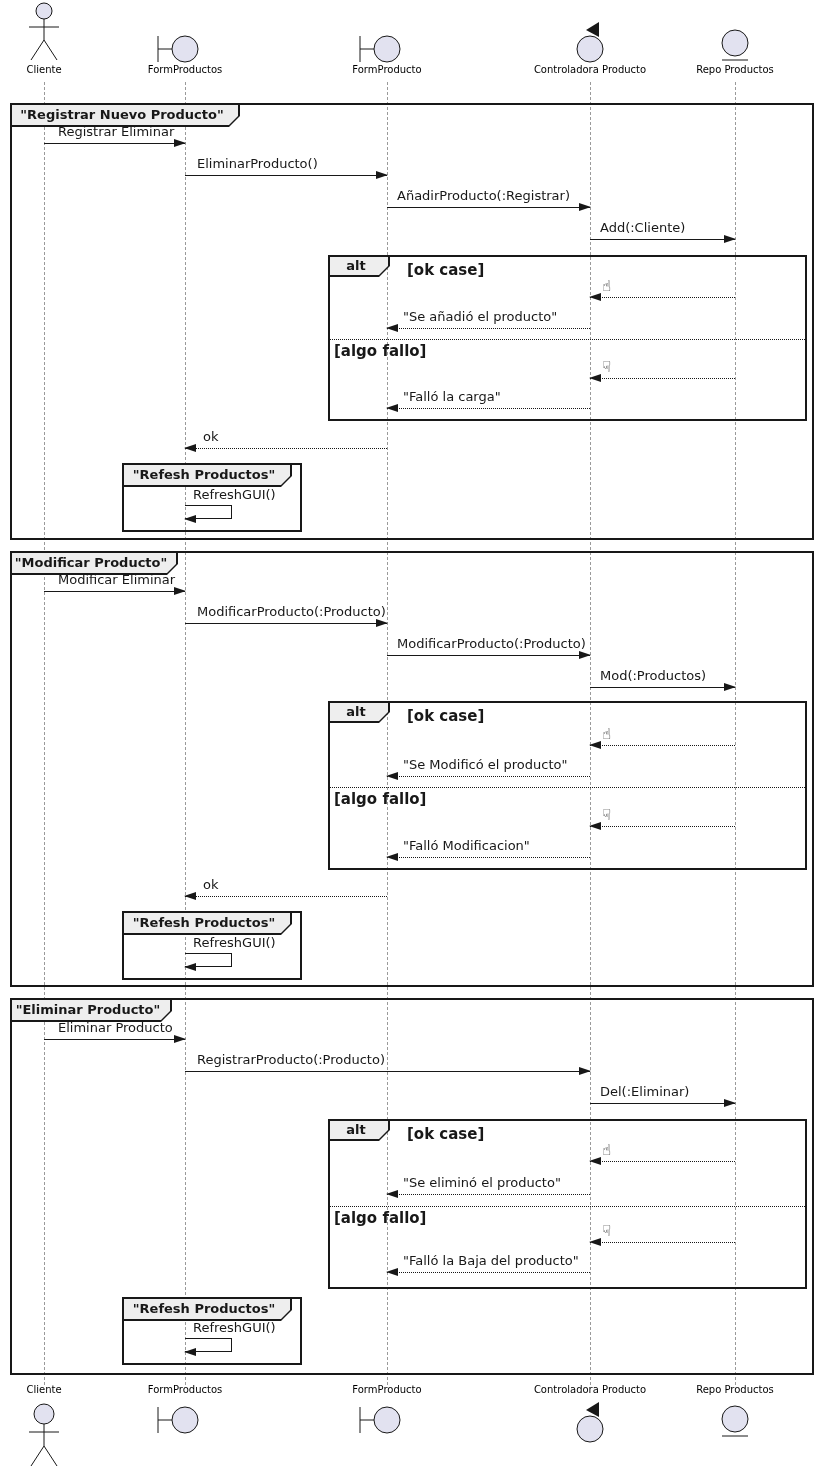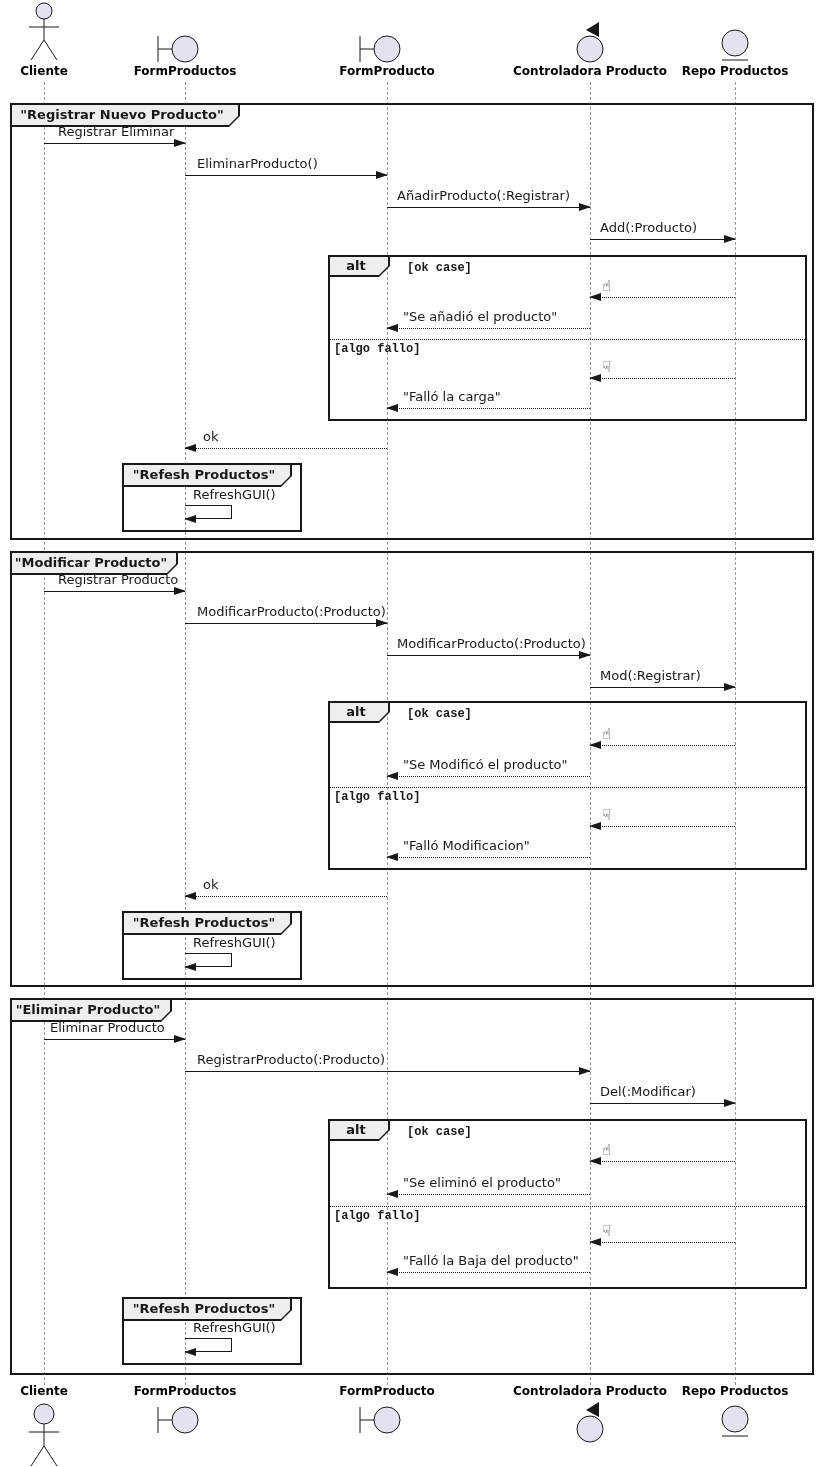--- a/index.html
+++ b/index.html
@@ -4,32 +4,32 @@
 <style>
   html,body{margin:0;padding:0;background:#fff;}
   .diagram{
     position:relative;width:816px;height:1467px;background:#FFFFFF;
     font-family:"DejaVu Sans","Liberation Sans",sans-serif;color:#181818;
     overflow:hidden;
   }
   
   .lifeline{position:absolute;width:0;top:82px;height:1303px;border-left:1px dashed #9a9a9a;}
   
-  .plabel{position:absolute;font-size:12px;white-space:nowrap;transform:translateX(-50%);color:#000;font-weight:bold;}
+  .plabel{position:absolute;font-size:10px;white-space:nowrap;transform:translateX(-50%);color:#000;}
   .picon{position:absolute;}
   
   .frame{position:absolute;border:2px solid #181818;background:transparent;}
   .tab{position:absolute;top:-2px;left:-2px;background:#181818;
        clip-path:polygon(0 0,100% 0,100% calc(100% - 11px),calc(100% - 11px) 100%,0 100%);
        display:flex;align-items:center;justify-content:center;}
   .tab::after{content:"";position:absolute;left:2px;top:2px;right:2px;bottom:2px;background:#EEEEEE;
        clip-path:polygon(0 0,100% 0,100% calc(100% - 9px),calc(100% - 9px) 100%,0 100%);}
   .tab span{position:relative;z-index:1;font-weight:bold;font-size:13px;white-space:nowrap;padding:0 12px 2px 6px;}
   .alt-tab span{font-size:13px;padding:0 14px 2px 8px;}
-  .guard{position:absolute;font-size:12px;font-weight:bold;white-space:nowrap;font-family:Liberation Mono, monospace;}
+  .guard{position:absolute;font-size:15px;font-weight:bold;white-space:nowrap;}
   .divider{position:absolute;left:0;right:0;height:0;border-top:1px dotted #181818;}
   
   .msg{position:absolute;height:0;}
   .msg .line{position:absolute;left:0;right:0;top:0;height:0;}
   .solid .line{border-top:1px solid #181818;}
   .dotted .line{border-top:1px dotted #181818;}
   .ah-r{position:absolute;right:-1px;top:-4px;width:0;height:0;
         border-top:4px solid transparent;border-bottom:4px solid transparent;border-left:12px solid #181818;}
   .ah-l{position:absolute;left:-1px;top:-4px;width:0;height:0;
         border-top:4px solid transparent;border-bottom:4px solid transparent;border-right:12px solid #181818;}
@@ -103,21 +103,21 @@
     <div class="mlabel" style="left:12px">EliminarProducto()</div>
   </div>
   <div class="msg solid" style="left:387px;top:207px;width:203px">
     <div class="line"></div>
       <div class="ah-r"></div>
     <div class="mlabel" style="left:10px">AñadirProducto(:Registrar)</div>
   </div>
   <div class="msg solid" style="left:590px;top:239px;width:145px">
     <div class="line"></div>
       <div class="ah-r"></div>
-    <div class="mlabel" style="left:10px">Add(:Producto)</div>
+    <div class="mlabel" style="left:10px">Add(:Cliente)</div>
   </div>
 
   <div class="frame alt-frame" style="left:328px;top:255px;width:475px;height:162px">
     <div class="tab alt-tab" style="width:62px;height:22px">
       <span>alt</span>
     </div>
     <div class="guard" style="left:77px;top:4px">[ok case]</div>
     <div class="divider" style="top:82px"></div>
     <div class="guard" style="left:4px;top:85px">[algo fallo]</div>
   </div>
@@ -160,36 +160,36 @@
 
   <div class="frame" style="left:10px;top:551px;width:800px;height:432px">
     <div class="tab" style="width:168px;height:24px">
       <span>"Modificar Producto"</span>
     </div>
   </div>
 
   <div class="msg solid" style="left:44px;top:591px;width:141px">
     <div class="line"></div>
       <div class="ah-r"></div>
-    <div class="mlabel" style="left:14px">Registrar Producto</div>
+    <div class="mlabel" style="left:14px">Modificar Eliminar</div>
   </div>
   <div class="msg solid" style="left:185px;top:623px;width:202px">
     <div class="line"></div>
       <div class="ah-r"></div>
     <div class="mlabel" style="left:12px">ModificarProducto(:Producto)</div>
   </div>
   <div class="msg solid" style="left:387px;top:655px;width:203px">
     <div class="line"></div>
       <div class="ah-r"></div>
     <div class="mlabel" style="left:10px">ModificarProducto(:Producto)</div>
   </div>
   <div class="msg solid" style="left:590px;top:687px;width:145px">
     <div class="line"></div>
       <div class="ah-r"></div>
-    <div class="mlabel" style="left:10px">Mod(:Registrar)</div>
+    <div class="mlabel" style="left:10px">Mod(:Productos)</div>
   </div>
 
   <div class="frame alt-frame" style="left:328px;top:701px;width:475px;height:165px">
     <div class="tab alt-tab" style="width:62px;height:22px">
       <span>alt</span>
     </div>
     <div class="guard" style="left:77px;top:4px">[ok case]</div>
     <div class="divider" style="top:84px"></div>
     <div class="guard" style="left:4px;top:87px">[algo fallo]</div>
   </div>
@@ -232,31 +232,31 @@
 
   <div class="frame" style="left:10px;top:998px;width:800px;height:373px">
     <div class="tab" style="width:162px;height:24px">
       <span>"Eliminar Producto"</span>
     </div>
   </div>
 
   <div class="msg solid" style="left:44px;top:1039px;width:141px">
     <div class="line"></div>
       <div class="ah-r"></div>
-    <div class="mlabel" style="left:6px">Eliminar Producto</div>
+    <div class="mlabel" style="left:14px">Eliminar Producto</div>
   </div>
   <div class="msg solid" style="left:185px;top:1071px;width:405px">
     <div class="line"></div>
       <div class="ah-r"></div>
     <div class="mlabel" style="left:12px">RegistrarProducto(:Producto)</div>
   </div>
   <div class="msg solid" style="left:590px;top:1103px;width:145px">
     <div class="line"></div>
       <div class="ah-r"></div>
-    <div class="mlabel" style="left:10px">Del(:Modificar)</div>
+    <div class="mlabel" style="left:10px">Del(:Eliminar)</div>
   </div>
 
   <div class="frame alt-frame" style="left:328px;top:1119px;width:475px;height:166px">
     <div class="tab alt-tab" style="width:62px;height:22px">
       <span>alt</span>
     </div>
     <div class="guard" style="left:77px;top:4px">[ok case]</div>
     <div class="divider" style="top:85px"></div>
     <div class="guard" style="left:4px;top:88px">[algo fallo]</div>
   </div>

